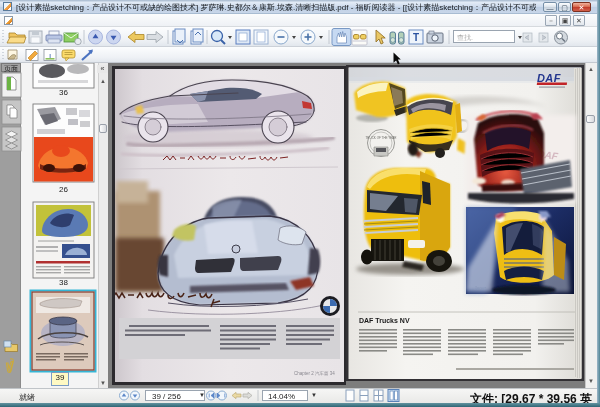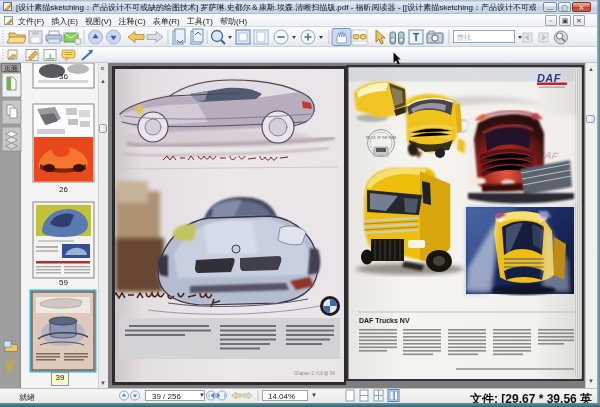--- a/index.html
+++ b/index.html
@@ -62,21 +62,20 @@
     </div>
   <div id="btnmax" class="abs capbtn">
       <div class="glyph">▢</div>
     </div>
   <div id="btnclose" class="abs capbtn">
       <div class="glyph" style="color:#fff">✕</div>
     </div>
 
   <div id="menubar" class="abs"></div>
   <div id="menuicon" class="abs"></div>
-  <div id="menus" class="abs"><span>文件(F)</span><span>插入(E)</span><span>视图(V)</span><span>注释(C)</span><span>表单(R)</span><span>工具(T)</span><span>帮助(H)</span></div>
   <div class="abs mdib" style="left:545px">－</div>
   <div class="abs mdib" style="left:559px">▣</div>
   <div class="abs mdib" style="left:573px">✕</div>
 
   <div id="tb1" class="abs"></div>
   <div id="tb2" class="abs"></div>
   <svg class="abs" id="tbicons" style="left:0;top:27px" width="600" height="36" viewBox="0 0 600 36">
 
     <g stroke="#aab4c0" stroke-dasharray="1,2">
         <line x1="3" y1="3" x2="3" y2="17"></line>
@@ -591,23 +590,23 @@
           <rect x="36" y="290" width="24" height="1.5"></rect>
           <rect x="36" y="293" width="24" height="1.5"></rect>
           <rect x="36" y="296" width="20" height="1.5"></rect>
           <rect x="64" y="290" width="24" height="1.5"></rect>
           <rect x="64" y="293" width="24" height="1.5"></rect>
           <rect x="64" y="296" width="20" height="1.5"></rect>
         </g>
     </g>
   </svg>
   <div id="pagetab" class="abs">页面</div>
-  <div class="abs tlabel" style="top:72px">36</div>
+  <div class="abs tlabel" style="top:88px">36</div>
   <div class="abs tlabel" style="top:185px">26</div>
-  <div class="abs tlabel" style="top:278px">59</div>
+  <div class="abs tlabel" style="top:278px">38</div>
   <div class="abs tlabel" style="top:372px;left:51px;width:18px;border:1px solid #7a9cc4;background:#fef9c3;height:14px;line-height:9px;font-size:8px">39</div>
   <div id="sidescroll" class="abs"></div>
   <div id="collapse" class="abs" style="top:65px">«</div>
   <div class="abs scrollarrow" style="left:98px;top:78px">▲</div>
   <div class="abs scrollarrow" style="left:98px;top:380px">▼</div>
   <div class="abs slider" style="left:99px;top:124px;width:8px;height:9px"></div>
   <div id="vscroll" class="abs"></div>
   <div class="abs scrollarrow" style="left:586px;top:66px">▲</div>
   <div class="abs scrollarrow" style="left:586px;top:378px">▼</div>
   <div class="abs slider" style="left:586px;top:115px;width:9px;height:8px"></div>

